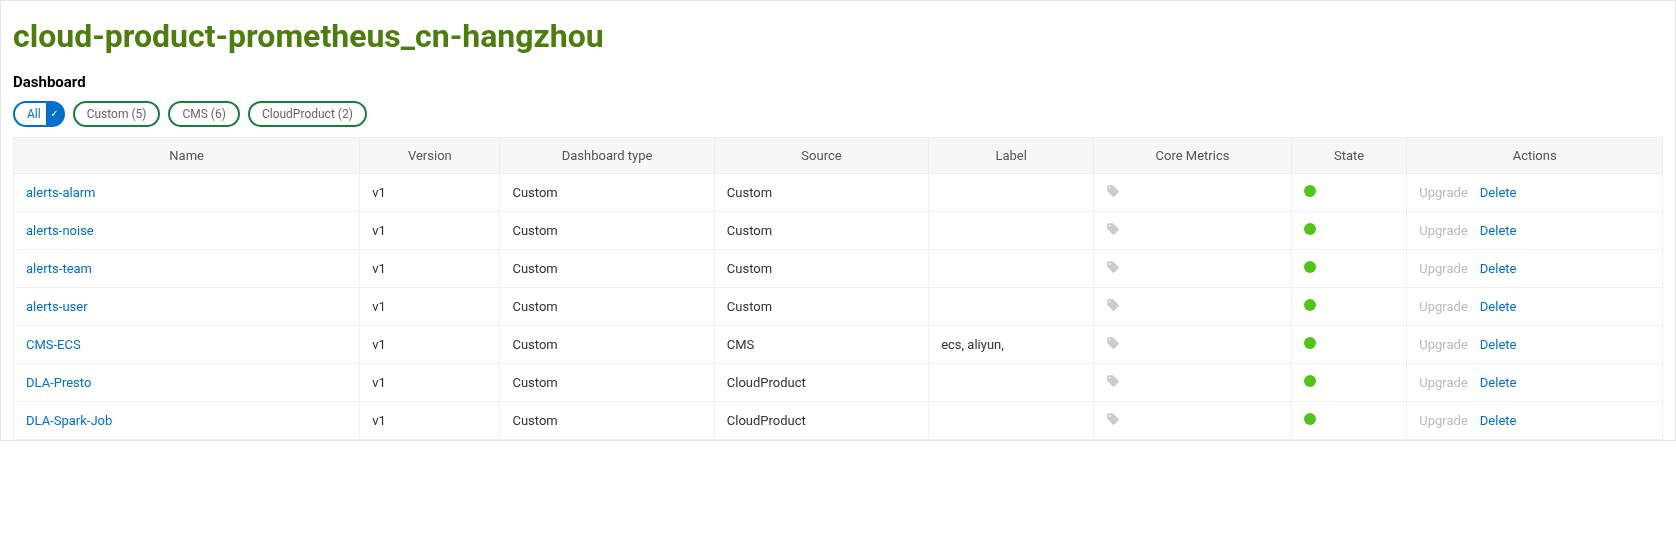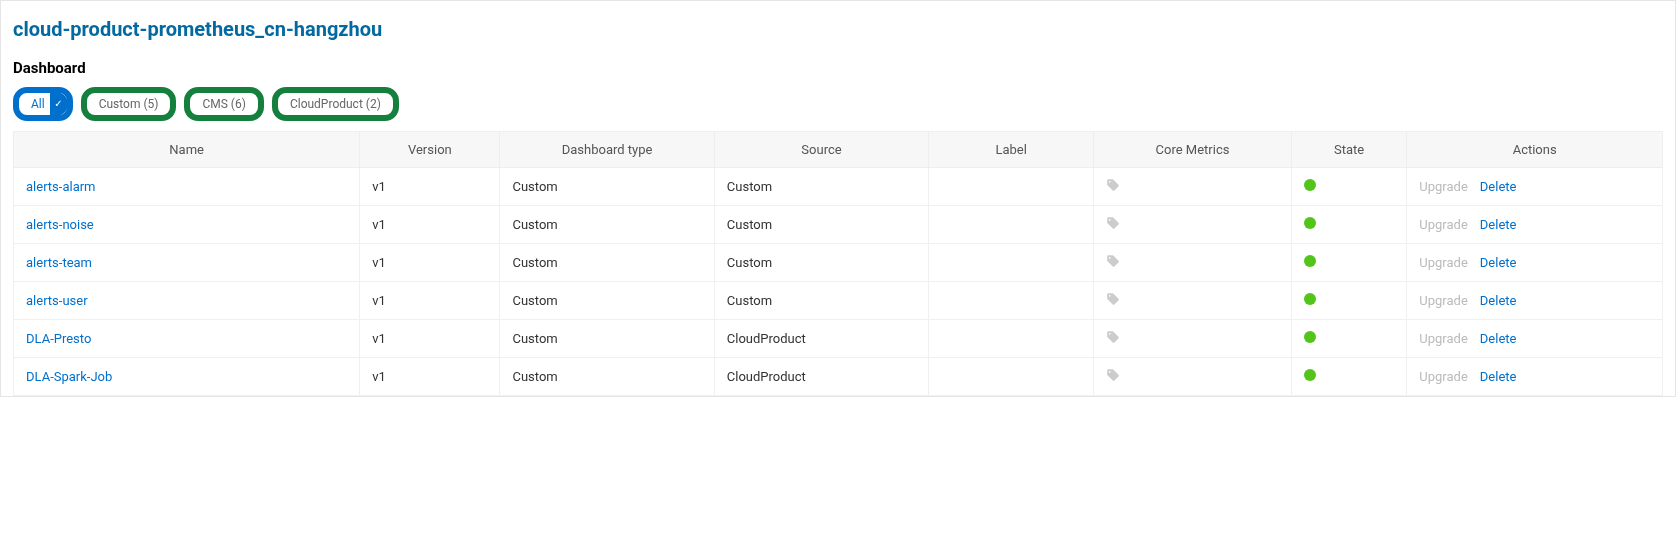--- a/index.html
+++ b/index.html
@@ -1,22 +1,22 @@
 <!DOCTYPE html>
 <html><head>
   <meta charset="utf-8">
   <style>
     * { box-sizing: border-box; margin: 0; padding: 0; }
     body { font-family: -apple-system, BlinkMacSystemFont, "Segoe UI", Roboto, "Helvetica Neue", Arial, sans-serif; background: #fff; color: #333; font-size: 13px; }
     .container { border: 1px solid #e5e5e5; padding: 8px 12px 0 12px; }
-    .page-title { font-size: 20px; font-weight: 700; color: #0369a1; margin: 8px 0 18px 0; }
+    .page-title { font-size: 32px; font-weight: 700; color: #4d7c0f; margin: 8px 0 18px 0; }
     .section-title { font-size: 15px; font-weight: 700; color: #000; margin-bottom: 10px; }
     .filters { display: flex; gap: 8px; margin-bottom: 10px; }
     .chip {
-      border: 6px solid #15803d;
+      border: 2px solid #15803d;
       border-radius: 14px;
       padding: 3px 12px;
       font-size: 12px;
       cursor: pointer;
       background: #fff;
       color: #666;
       display: inline-flex; align-items: center;
       line-height: 16px;
     }
     .chip.active {
@@ -174,20 +174,34 @@
           <td></td>
           <td><span class="tag-icon">
               <svg width="14" height="14" viewBox="0 0 24 24" fill="currentColor">
                 <path d="M21.41 11.58l-9-9A2 2 0 0011 2H4a2 2 0 00-2 2v7a2 2 0 00.59 1.41l9 9a2 2 0 002.83 0l7-7a2 2 0 000-2.83zM6.5 8A1.5 1.5 0 118 6.5 1.5 1.5 0 016.5 8z"></path>
               </svg>
             </span></td>
           <td><span class="state-dot"></span></td>
           <td><span class="action-upgrade">Upgrade</span><span class="action-delete">Delete</span></td>
         </tr>
         <tr>
+          <td><a href="#" class="name-link">CMS-ECS</a></td>
+          <td>v1</td>
+          <td>Custom</td>
+          <td>CMS</td>
+          <td>ecs, aliyun,</td>
+          <td><span class="tag-icon">
+              <svg width="14" height="14" viewBox="0 0 24 24" fill="currentColor">
+                <path d="M21.41 11.58l-9-9A2 2 0 0011 2H4a2 2 0 00-2 2v7a2 2 0 00.59 1.41l9 9a2 2 0 002.83 0l7-7a2 2 0 000-2.83zM6.5 8A1.5 1.5 0 118 6.5 1.5 1.5 0 016.5 8z"></path>
+              </svg>
+            </span></td>
+          <td><span class="state-dot"></span></td>
+          <td><span class="action-upgrade">Upgrade</span><span class="action-delete">Delete</span></td>
+        </tr>
+        <tr>
           <td><a href="#" class="name-link">DLA-Presto</a></td>
           <td>v1</td>
           <td>Custom</td>
           <td>CloudProduct</td>
           <td></td>
           <td><span class="tag-icon">
               <svg width="14" height="14" viewBox="0 0 24 24" fill="currentColor">
                 <path d="M21.41 11.58l-9-9A2 2 0 0011 2H4a2 2 0 00-2 2v7a2 2 0 00.59 1.41l9 9a2 2 0 002.83 0l7-7a2 2 0 000-2.83zM6.5 8A1.5 1.5 0 118 6.5 1.5 1.5 0 016.5 8z"></path>
               </svg>
             </span></td>

